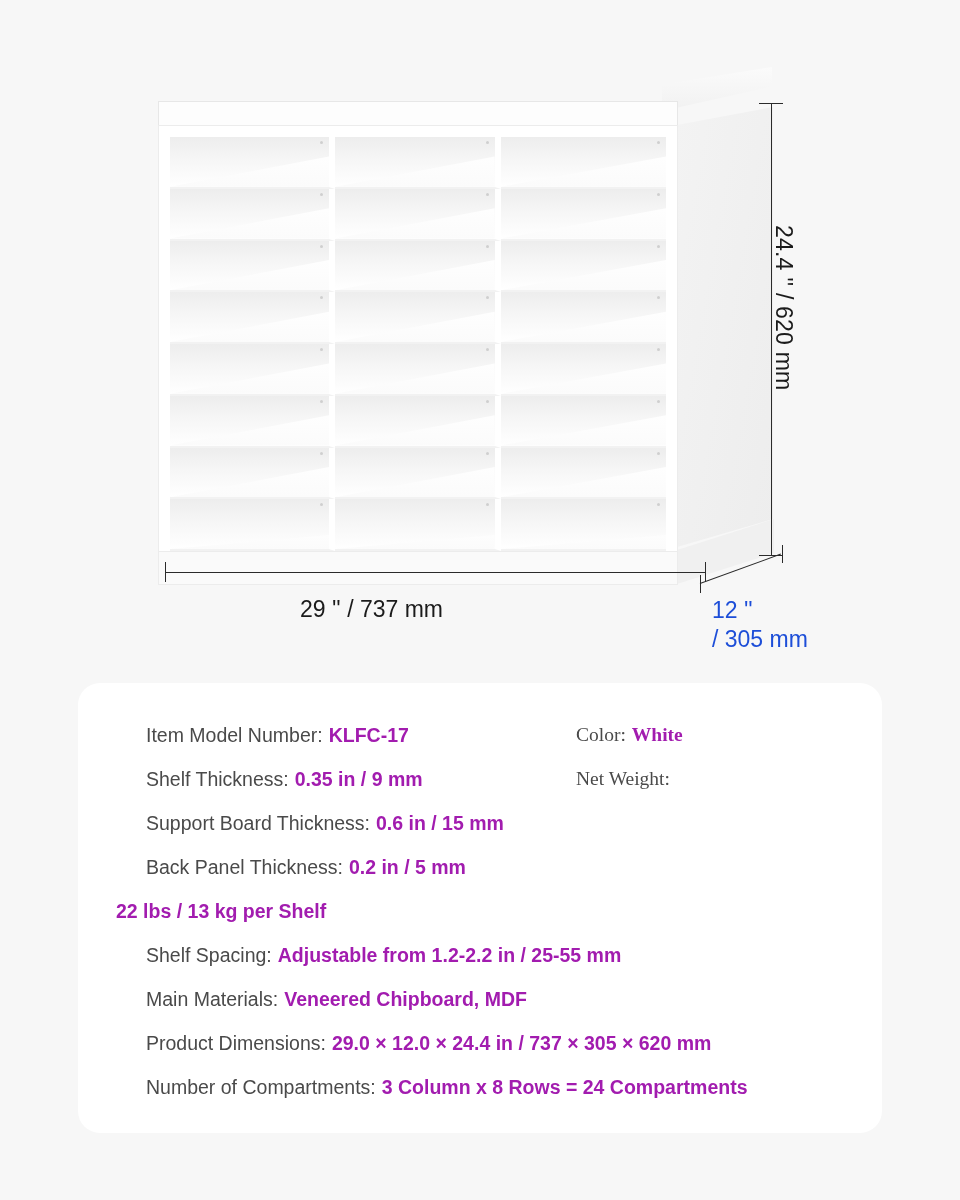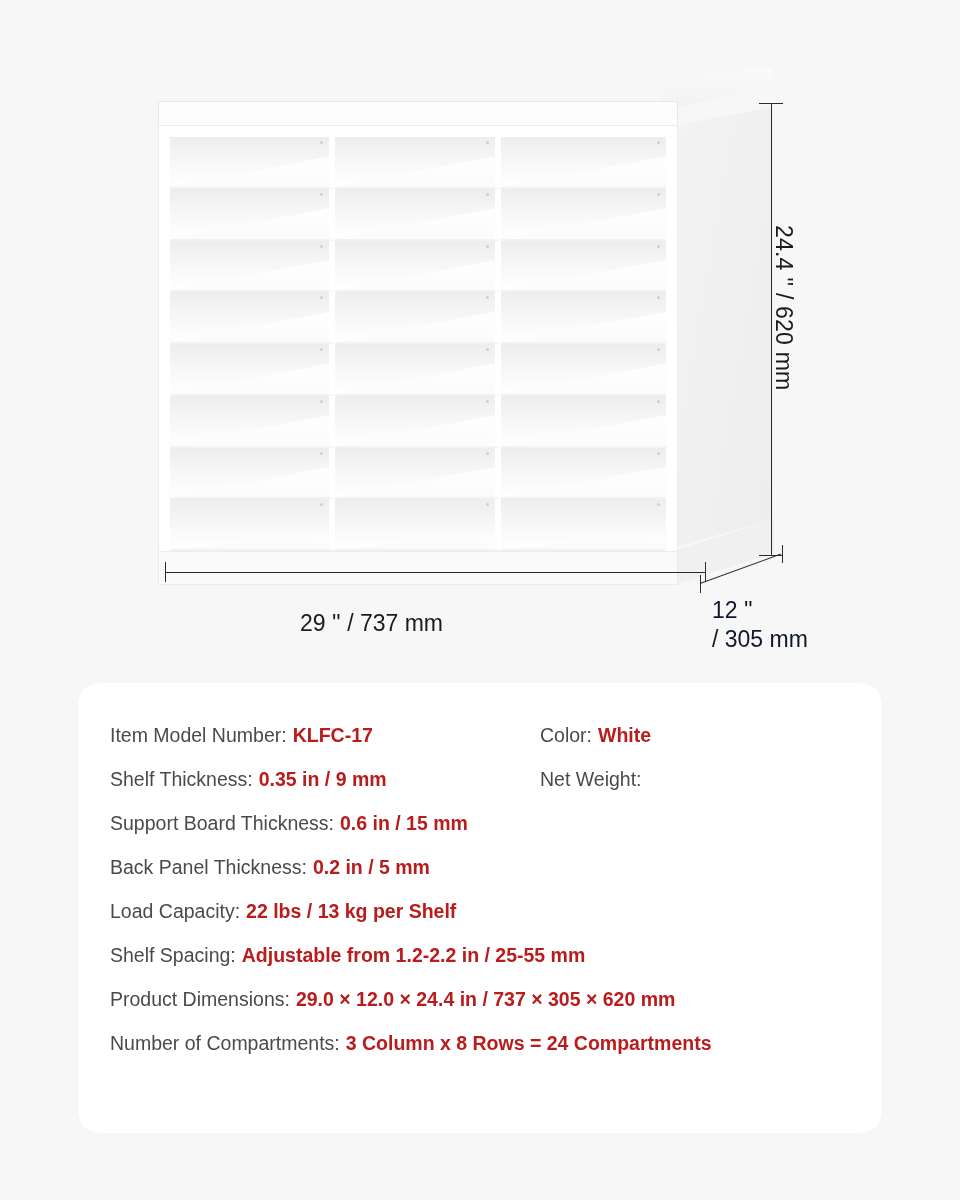--- a/index.html
+++ b/index.html
@@ -137,30 +137,30 @@
     left: 770px; top: 225px;
     font-size: 23px;
     color: #1b1b1b;
     letter-spacing: .2px;
     writing-mode: vertical-rl;
     white-space: nowrap;
     font-weight: 400;
   }
   .dim-bottom-label {
     position: absolute;
-    left: 300px; top: 610px;
+    left: 300px; top: 596px;
     font-size: 23px;
     color: #1b1b1b;
     white-space: nowrap;
   }
   .dim-depth-label {
     position: absolute;
     left: 712px; top: 596px;
     font-size: 23px;
-    color: #0f172a;
+    color: #1d4ed8;
     line-height: 1.25;
     white-space: nowrap;
   }
 
   
   .spec-card {
     position: absolute;
     left: 78px; top: 683px;
     width: 804px;
     height: 450px;
@@ -169,27 +169,27 @@
     padding: 30px 32px 20px 32px;
   }
   .spec-row {
     display: flex;
     align-items: baseline;
     font-size: 19.5px;
     line-height: 44px;
     color: #3d3d3d;
     white-space: nowrap;
   }
-  .spec-row .label { color: #4a4a4a; font-weight: 400; }
-  .spec-row .value { color: #b91c1c; font-weight: 700; margin-left: 6px; }
+  .spec-row .label { color: #4a4a4a; font-weight: 400; margin-left: 36px; }
+  .spec-row .value { color: #a21caf; font-weight: 700; margin-left: 6px; }
   .two-col {
     display: flex;
   }
   .two-col .col-left { width: 430px; }
-  .two-col .col-right { flex: 1; }
+  .two-col .col-right { flex: 1; font-family: Liberation Serif, serif; }
 </style>
 </head>
 <body>
 
 <div class="page">
 
   <div class="hero">
 
     <div class="product-wrap">
       <div class="organizer">
@@ -276,28 +276,31 @@
     <div>
       <div class="spec-row">
         <span class="label">Support Board Thickness:</span>
         <span class="value">0.6 in / 15 mm</span>
       </div>
       <div class="spec-row">
         <span class="label">Back Panel Thickness:</span>
         <span class="value">0.2 in / 5 mm</span>
       </div>
       <div class="spec-row">
-        <span class="label">Load Capacity:</span>
         <span class="value">22 lbs / 13 kg per Shelf</span>
       </div>
       <div class="spec-row">
         <span class="label">Shelf Spacing:</span>
         <span class="value">Adjustable from 1.2-2.2 in / 25-55 mm</span>
       </div>
       <div class="spec-row">
+        <span class="label">Main Materials:</span>
+        <span class="value">Veneered Chipboard, MDF</span>
+      </div>
+      <div class="spec-row">
         <span class="label">Product Dimensions:</span>
         <span class="value">29.0 × 12.0 × 24.4 in / 737 × 305 × 620 mm</span>
       </div>
       <div class="spec-row">
         <span class="label">Number of Compartments:</span>
         <span class="value">3 Column x 8 Rows = 24 Compartments</span>
       </div>
     </div>
 
   </div>

